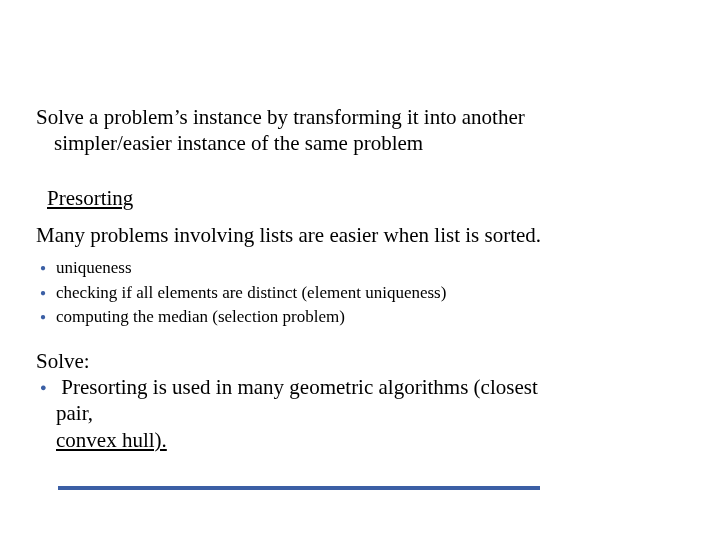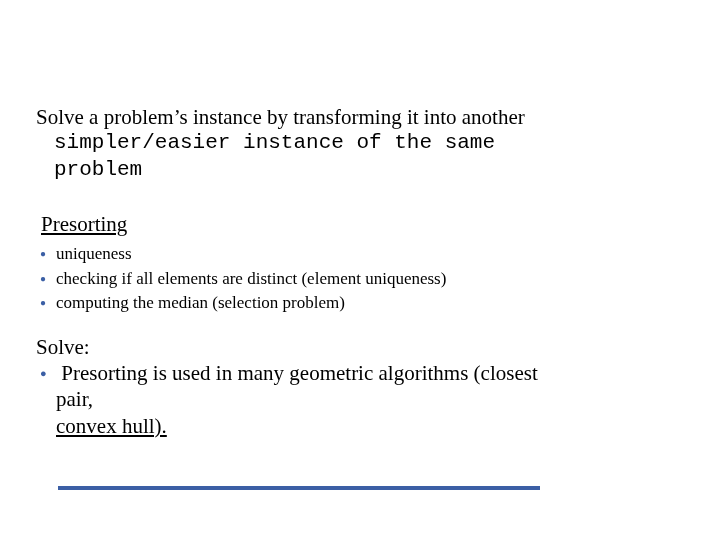--- a/index.html
+++ b/index.html
@@ -21,26 +21,25 @@
   .intro {
     font-size: 21px;
     line-height: 1.25;
     margin: 0 0 28px 0;
     padding-left: 0;
     text-indent: 0;
   }
   .intro .line2 {
     display: block;
     padding-left: 18px;
-    font-family: Liberation Mono, monospace;
   }
   .heading {
     font-size: 21px;
     line-height: 1.25;
-    margin: 5px;
+    margin: 11px;
     text-decoration: underline;
   }
   .lead {
     font-size: 21px;
     line-height: 1.25;
     margin: 0 0 8px 0;
   }
   ul.small {
     list-style: none;
     margin: 0 0 18px 0;
@@ -96,20 +95,21 @@
 <body>
 
 <div class="slide">
 
   <p class="intro">
     <span>Solve a problem’s instance by transforming it into another</span>
     <span class="line2">simpler/easier instance of the same problem</span>
   </p>
 
   <p class="heading">Presorting</p>
+  <p class="lead">Many problems involving lists are easier when list is sorted.</p>
 
   <ul class="small">
     <li>uniqueness</li>
     <li>checking if all elements are distinct (element uniqueness)</li>
     <li>computing the median (selection problem)</li>
   </ul>
 
   <p class="also">Solve:</p>
 
   <ul class="big">

